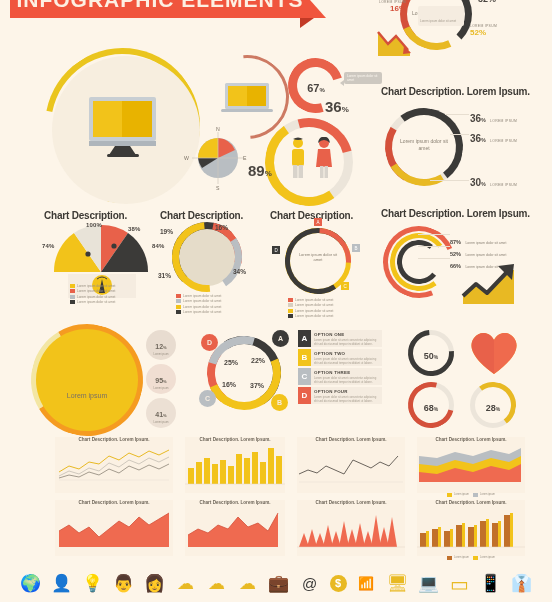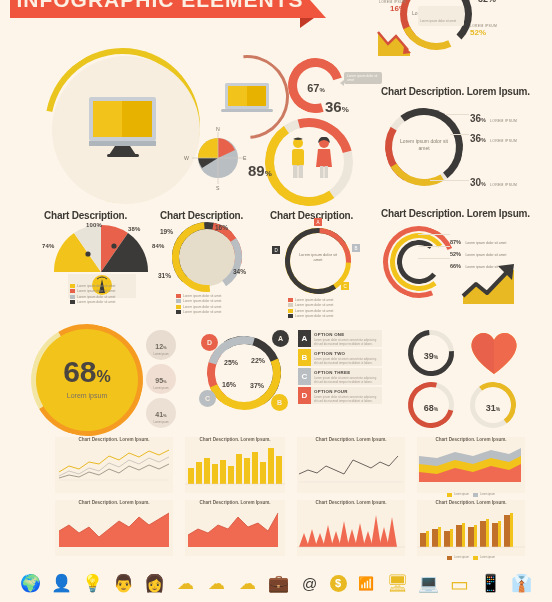--- a/index.html
+++ b/index.html
@@ -321,23 +321,20 @@
     <path d="M3 42 L3 34 L16 22 L27 31 L47 8 L54 8 L54 42 z" fill="#e8b923"></path>
     <path d="M3 34 L16 22 L27 31 L48 9" stroke="#3b3a38" stroke-width="4" fill="none" stroke-linejoin="round"></path>
     <path d="M38 4 L54 2 L52 18 z" fill="#3b3a38"></path>
   </svg>
 
   <div class="abs ring" style="left:35px;top:328px;width:104px;height:104px;background:#f2c31a;"></div>
   <div class="abs ring" style="left:31px;top:324px;width:112px;height:112px;border:5px solid transparent;
               border-right-color:#f59b21;border-bottom-color:#f59b21;border-top-color:#f59b21;transform:rotate(14deg);"></div>
   <div class="abs ring" style="left:31px;top:324px;width:112px;height:112px;border:5px solid transparent;
               border-left-color:#f3e6a4;transform:rotate(14deg);"></div>
-  <div class="abs" style="left:35px;top:355px;width:104px;text-align:center;">
-    <span style="font-size:30px;font-weight:bold;color:#4a4540;">68</span><span style="font-size:16px;font-weight:bold;color:#4a4540;">%</span>
-  </div>
   <div class="abs" style="left:35px;top:392px;width:104px;text-align:center;font-size:7px;color:#7a7164;">Lorem ipsum</div>
 
   <div class="abs badge-circle" style="left:146px;top:330px;width:30px;height:30px;background:#e8dcd0;">
     <div><span style="font-size:7px;font-weight:bold;color:#6f675c;">12</span><span style="font-size:4px;font-weight:bold;color:#6f675c;">%</span></div>
     <span style="font-size:2.6px;color:#9a9183;">Lorem ipsum</span>
   </div>
   <div class="abs badge-circle" style="left:146px;top:364px;width:30px;height:30px;background:#f0ded2;">
     <div><span style="font-size:7px;font-weight:bold;color:#6f675c;">95</span><span style="font-size:4px;font-weight:bold;color:#6f675c;">%</span></div>
     <span style="font-size:2.6px;color:#9a9183;">Lorem ipsum</span>
   </div>
@@ -406,39 +403,39 @@
       <div class="opt-body">
         <div class="opt-name">OPTION FOUR</div>
         <div class="opt-desc">Lorem ipsum dolor sit amet consectetur adipiscing elit sed do eiusmod tempor incididunt ut labore.</div>
       </div>
     </div>
   </div>
 
   <div class="abs ring" style="left:408px;top:330px;width:46px;height:46px;border:5px solid #ece5da;"></div>
   <div class="abs ring" style="left:408px;top:330px;width:46px;height:46px;border:5px solid #3b3a38;border-top-color:transparent;transform:rotate(40deg);"></div>
   <div class="abs" style="left:408px;top:345px;width:46px;text-align:center;">
-    <span style="font-size:9px;font-weight:bold;color:#4a4540;">39</span><span style="font-size:5px;font-weight:bold;color:#4a4540;">%</span>
+    <span style="font-size:9px;font-weight:bold;color:#4a4540;">50</span><span style="font-size:5px;font-weight:bold;color:#4a4540;">%</span>
   </div>
 
   <svg class="abs" style="left:466px;top:326px;" width="56" height="52" viewBox="0 0 56 52">
     <path d="M28 48 C6 32 2 20 8 12 C14 4 24 6 28 14 C32 6 42 4 48 12 C54 20 50 32 28 48 z" fill="#f59b21"></path>
     <path d="M28 48 C6 32 2 20 8 12 C14 4 24 6 28 14 L28 48 z" fill="#e8614a"></path>
     <path d="M28 14 C32 6 42 4 48 12 C54 20 50 32 28 48 z" fill="#ef6a4d"></path>
   </svg>
 
   <div class="abs ring" style="left:408px;top:382px;width:46px;height:46px;border:5px solid #ece5da;"></div>
   <div class="abs ring" style="left:408px;top:382px;width:46px;height:46px;border:5px solid #d4503a;border-top-color:transparent;transform:rotate(60deg);"></div>
   <div class="abs" style="left:408px;top:397px;width:46px;text-align:center;">
     <span style="font-size:9px;font-weight:bold;color:#4a4540;">68</span><span style="font-size:5px;font-weight:bold;color:#4a4540;">%</span>
   </div>
 
   <div class="abs ring" style="left:470px;top:382px;width:46px;height:46px;border:5px solid #ece5da;"></div>
   <div class="abs ring" style="left:470px;top:382px;width:46px;height:46px;border:5px solid transparent;border-top-color:#e8b923;border-right-color:#e8b923;transform:rotate(8deg);"></div>
   <div class="abs" style="left:470px;top:397px;width:46px;text-align:center;">
-    <span style="font-size:9px;font-weight:bold;color:#4a4540;">31</span><span style="font-size:5px;font-weight:bold;color:#4a4540;">%</span>
+    <span style="font-size:9px;font-weight:bold;color:#4a4540;">28</span><span style="font-size:5px;font-weight:bold;color:#4a4540;">%</span>
   </div>
 
   <div class="card" style="left:55px;top:437px;width:118px;height:56px;">
     <div class="card-title">Chart Description. Lorem Ipsum.</div>
     <svg width="118" height="42" viewBox="0 0 118 42">
       <line x1="4" y1="36" x2="114" y2="36" stroke="#e7ded0" stroke-width=".5"></line>
       <polyline points="4,28 14,22 24,25 34,18 44,20 54,12 64,16 74,9 84,13 94,7 104,11 114,6" fill="none" stroke="#e8b923" stroke-width="1"></polyline>
       <polyline points="4,32 14,27 24,30 34,24 44,27 54,19 64,23 74,16 84,20 94,14 104,18 114,13" fill="none" stroke="#cfc8bd" stroke-width="1"></polyline>
       <polyline points="4,34 14,31 24,33 34,28 44,31 54,25 64,29 74,22 84,26 94,21 104,25 114,20" fill="none" stroke="#8d8477" stroke-width=".8"></polyline>
     </svg>

